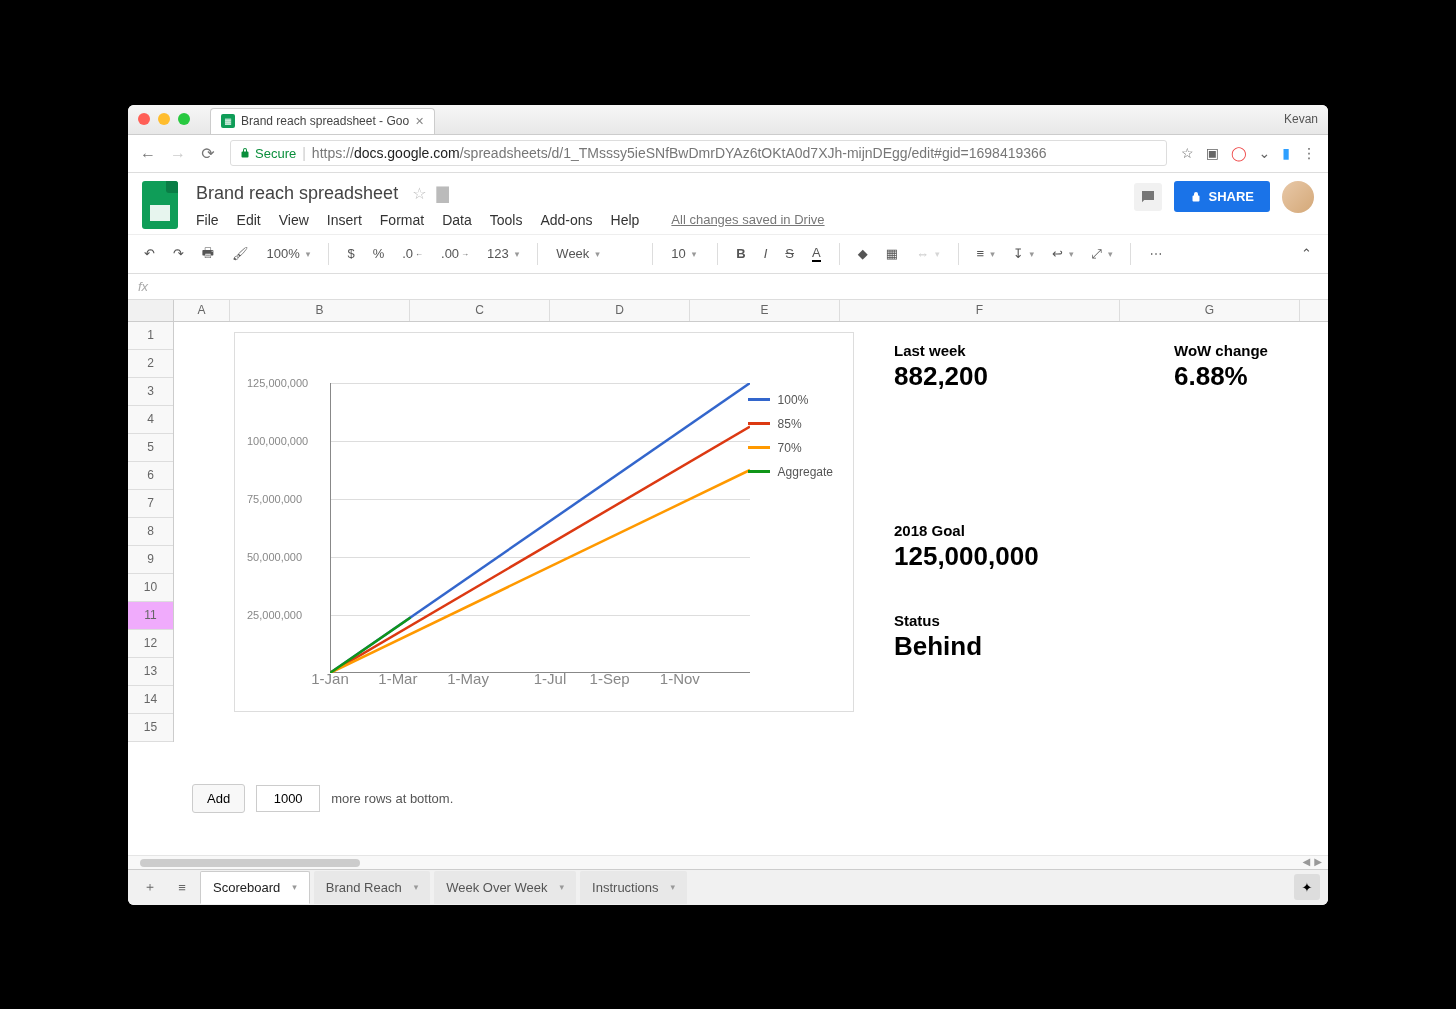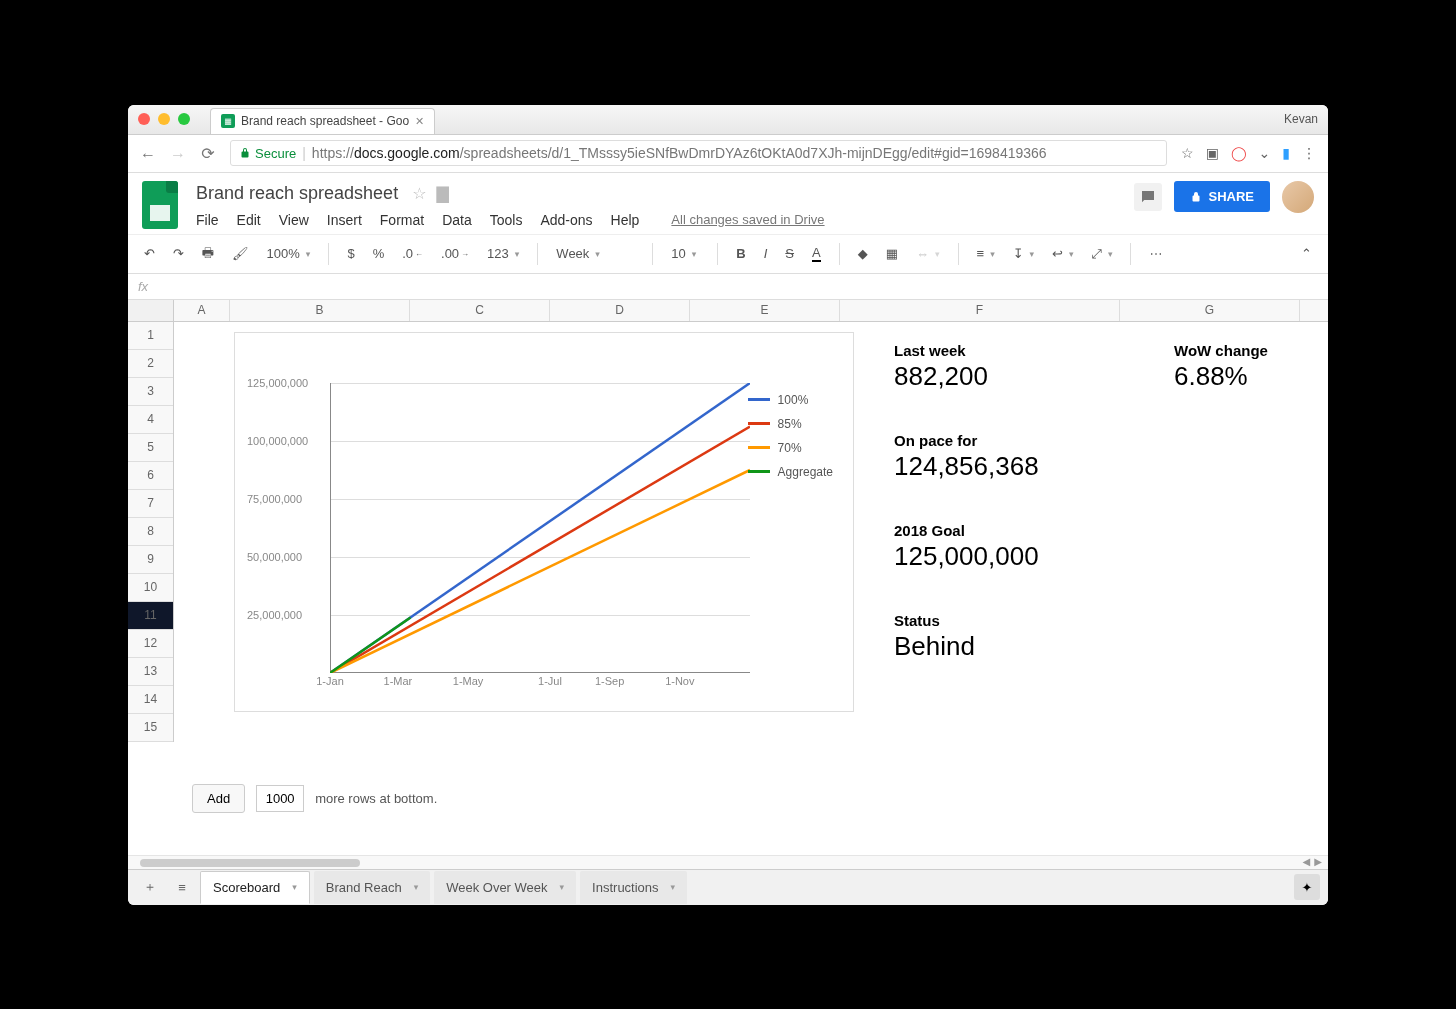--- a/index.html
+++ b/index.html
@@ -57,44 +57,44 @@
 .fxbar .fx-label { font-style:italic; color:#aaa; }
 
 
 .grid-wrap { flex:1; overflow:auto; position:relative; background:#fff; }
 .col-headers { display:flex; position:sticky; top:0; background:#f8f8f8; border-bottom:1px solid #ccc; height:22px; font-size:12px; color:#666; }
 .corner-cell { width:46px; border-right:1px solid #ccc; background:#f1f1f1; }
 .col-h { border-right:1px solid #ddd; display:flex; align-items:center; justify-content:center; }
 .sheet-body { display:flex; }
 .row-headers { width:46px; background:#f8f8f8; border-right:1px solid #ccc; }
 .row-h { height:28px; border-bottom:1px solid #ddd; display:flex; align-items:center; justify-content:center; font-size:12px; color:#666; }
-.row-h.sel { background:#0f172a; }
+.row-h.sel { background:#f0abfc; }
 .cells { position:relative; flex:1; }
 
 
 .chart-box { position:absolute; left:60px; top:10px; width:620px; height:380px; background:#fff; border:1px solid #ddd; }
 .chart-title { font-size:17px; color:#777; font-weight:bold; padding:16px 0 8px 30px; }
 .chart-area { position:absolute; left:95px; top:50px; width:420px; height:290px; border-left:1px solid #888; border-bottom:1px solid #888; }
 .chart-area .hgrid { position:absolute; left:0; right:0; border-top:1px solid #ddd; }
 .ylab { position:absolute; left:12px; font-size:11px; color:#888; transform:translateY(-50%); }
-.xlab { position:absolute; bottom:24px; font-size:11px; color:#888; transform:translateX(-50%); }
+.xlab { position:absolute; bottom:24px; font-size:15px; color:#888; transform:translateX(-50%); }
 .chart-svg { position:absolute; left:95px; top:50px; width:420px; height:290px; }
 .legend { position:absolute; right:20px; top:60px; font-size:12px; color:#555; }
 .legend-row { display:flex; align-items:center; gap:8px; margin-bottom:10px; }
 .legend-swatch { width:22px; height:3px; }
 
 
 .stat { position:absolute; font-family: Arial,sans-serif; }
 .stat-label { font-size:15px; font-weight:bold; color:#000; }
-.stat-value { font-size:26px; font-weight:normal; color:#000; margin-top:2px; }
+.stat-value { font-size:26px; font-weight:bold; color:#000; margin-top:2px; }
 
 
 .addrows { padding:12px 18px; display:flex; align-items:center; gap:11px; font-size:13px; color:#555; }
 .addrows button { border:1px solid #ccc; background:#f8f8f8; padding:6px 14px; border-radius:3px; font-size:13px; }
-.addrows input { border:1px solid #ccc; width:48px; padding:5px; text-align:center; font-size:13px; }
+.addrows input { border:1px solid #ccc; width:64px; padding:5px; text-align:center; font-size:13px; }
 
 
 .sheet-tabs { height:36px; background:#f1f1f1; border-top:1px solid #ccc; display:flex; align-items:center; padding:0 8px; gap:4px; font-size:13px; }
 .sheet-tabs .plus,.sheet-tabs .menu { width:28px; text-align:center; color:#666; }
 .sheet-tab { padding:8px 12px; background:#e8e8e8; color:#555; border-radius:2px 2px 0 0; display:flex; align-items:center; gap:12px; }
 .sheet-tab.active { background:#fff; color:#222; border:1px solid #ccc; border-bottom:1px solid #fff; }
 .sheet-tab .dd { font-size:9px; color:#999; }
 .explore { margin-left:auto; width:26px; height:26px; background:#ddd; border-radius:3px; display:flex; align-items:center; justify-content:center; }
 
 
@@ -314,24 +314,20 @@
           </div>
 
         <div class="stat" style="left:720px; top:20px">
           <div class="stat-label">Last week</div>
           <div class="stat-value">882,200</div>
         </div>
         <div class="stat" style="left:1000px; top:20px">
           <div class="stat-label">WoW change</div>
           <div class="stat-value">6.88%</div>
         </div>
-        <div class="stat" style="left:720px; top:110px">
-          <div class="stat-label">On pace for</div>
-          <div class="stat-value">124,856,368</div>
-        </div>
         <div class="stat" style="left:720px; top:200px">
           <div class="stat-label">2018 Goal</div>
           <div class="stat-value">125,000,000</div>
         </div>
         <div class="stat" style="left:720px; top:290px">
           <div class="stat-label">Status</div>
           <div class="stat-value">Behind</div>
         </div>
 
         <div class="addrows" style="position:absolute; left:0; top:450px">

